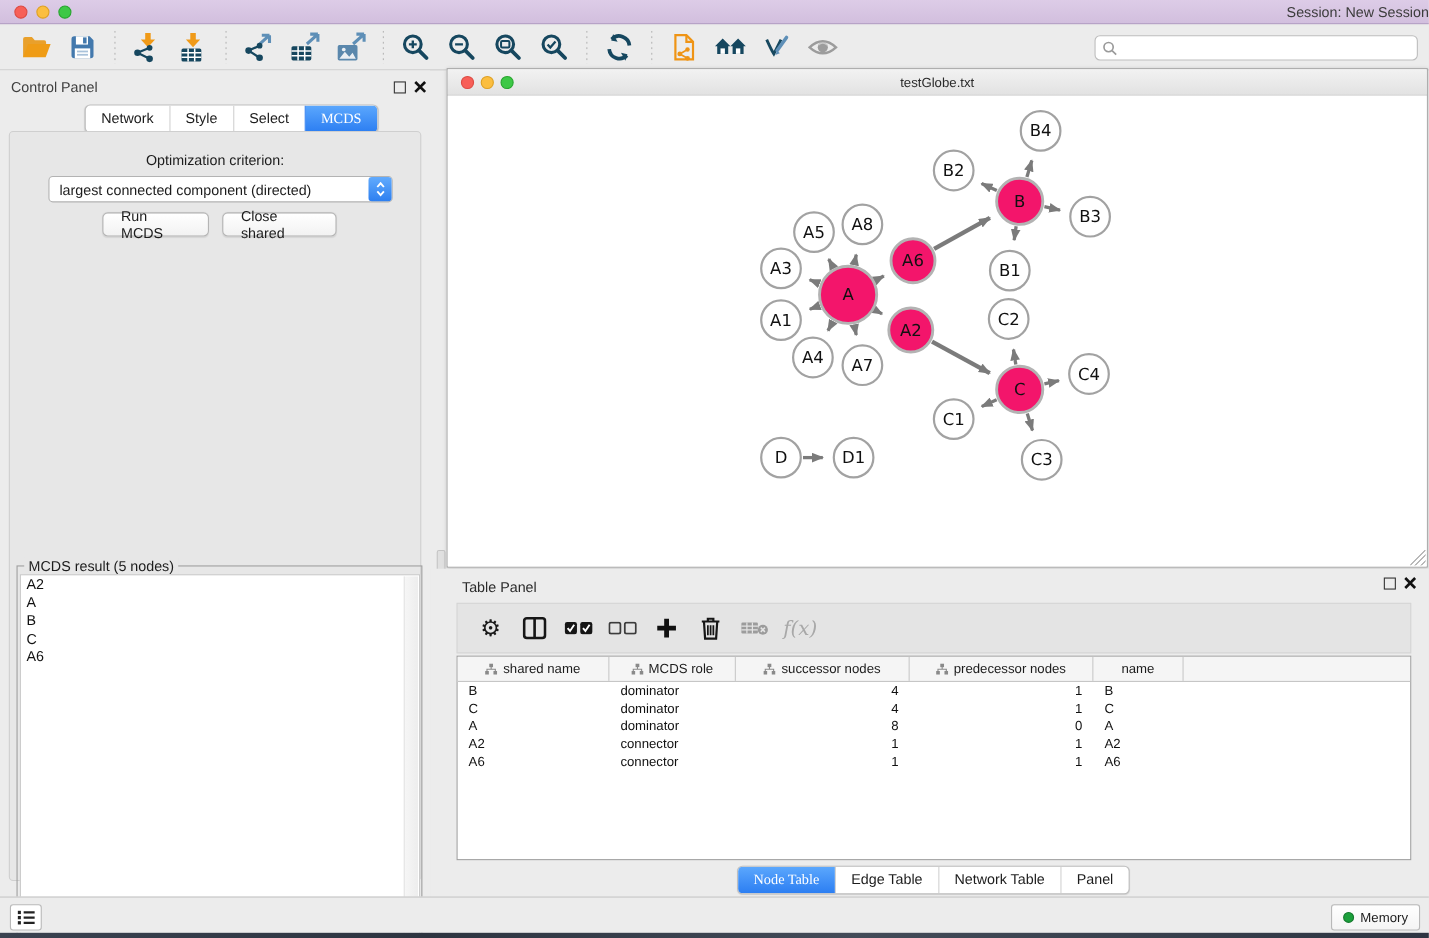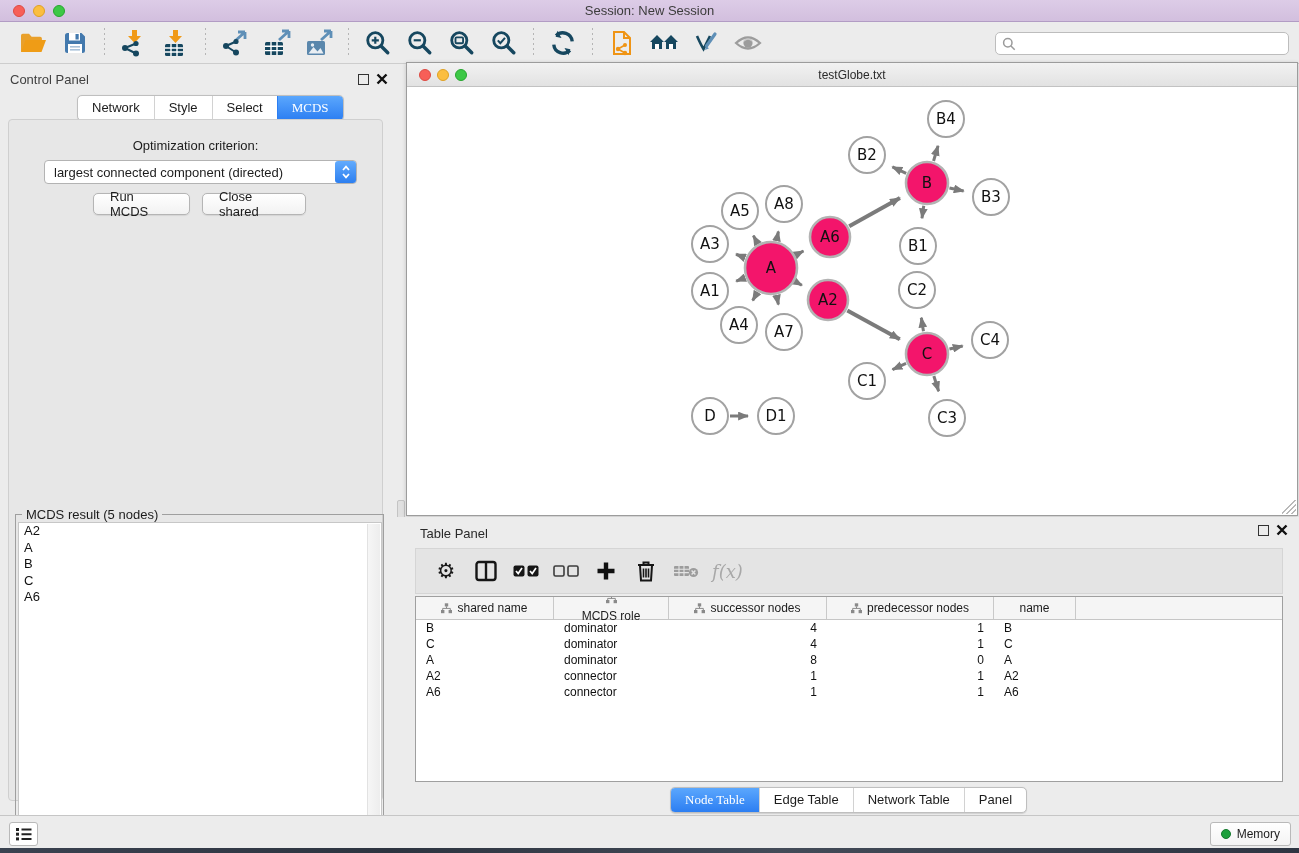--- a/index.html
+++ b/index.html
@@ -11,21 +11,21 @@
     overflow: hidden;
     font-size: 13px;
     color: #1c1c1c;
   }
   .abs { position: absolute; }
 
   
   #titlebar { left:0; top:0; width:1299px; height:22px;
     background: linear-gradient(#ddccE7,#d2bfde); border-bottom:1px solid #b29cc4; }
   .traffic { width:12px; height:12px; border-radius:50%; position:absolute; top:5px; }
-  #titlebar .win-title { position:absolute; width:100%; text-align:center; top:3px;
+  #titlebar .win-title { position:absolute; width:100%; text-align:right; top:3px;
     font-size:13px; color:#3c3c3c; }
 
   
   #toolbar { left:0; top:23px; width:1299px; height:41px; background:#ececec;
     border-bottom:1px solid #cdcdcd; display:flex; align-items:center; padding-left:12px; }
   .tool-btn { display:flex; align-items:center; justify-content:center;
     width:34px; height:32px; margin:0 4px; cursor:default; }
   .tsep { width:1px; height:30px; margin:0 8px;
     background-image: linear-gradient(#b5b5b5 40%, transparent 40%);
     background-size: 1px 5px; }
@@ -523,21 +523,21 @@
               <path d="M5.5 3.4 v2 M1.7 7 v-1.6 h7.6 V7" stroke="#8a8a8a" fill="none" stroke-width="1"></path>
               <g fill="#8a8a8a">
                 <rect x="3.8" y="0.3" width="3.4" height="3.2"></rect>
                 <rect x="0" y="7" width="3.4" height="3.2"></rect>
                 <rect x="7.6" y="7" width="3.4" height="3.2"></rect>
               </g>
             </svg>
           </span>
           <span>shared name</span>
         </div>
-        <div class="th-cell" style="width: 115px; flex-direction: column;">
+        <div class="th-cell" style="width: 115px;">
           <span>
             <svg width="11" height="11" viewBox="0 0 11 11">
               <path d="M5.5 3.4 v2 M1.7 7 v-1.6 h7.6 V7" stroke="#8a8a8a" fill="none" stroke-width="1"></path>
               <g fill="#8a8a8a">
                 <rect x="3.8" y="0.3" width="3.4" height="3.2"></rect>
                 <rect x="0" y="7" width="3.4" height="3.2"></rect>
                 <rect x="7.6" y="7" width="3.4" height="3.2"></rect>
               </g>
             </svg>
           </span>

